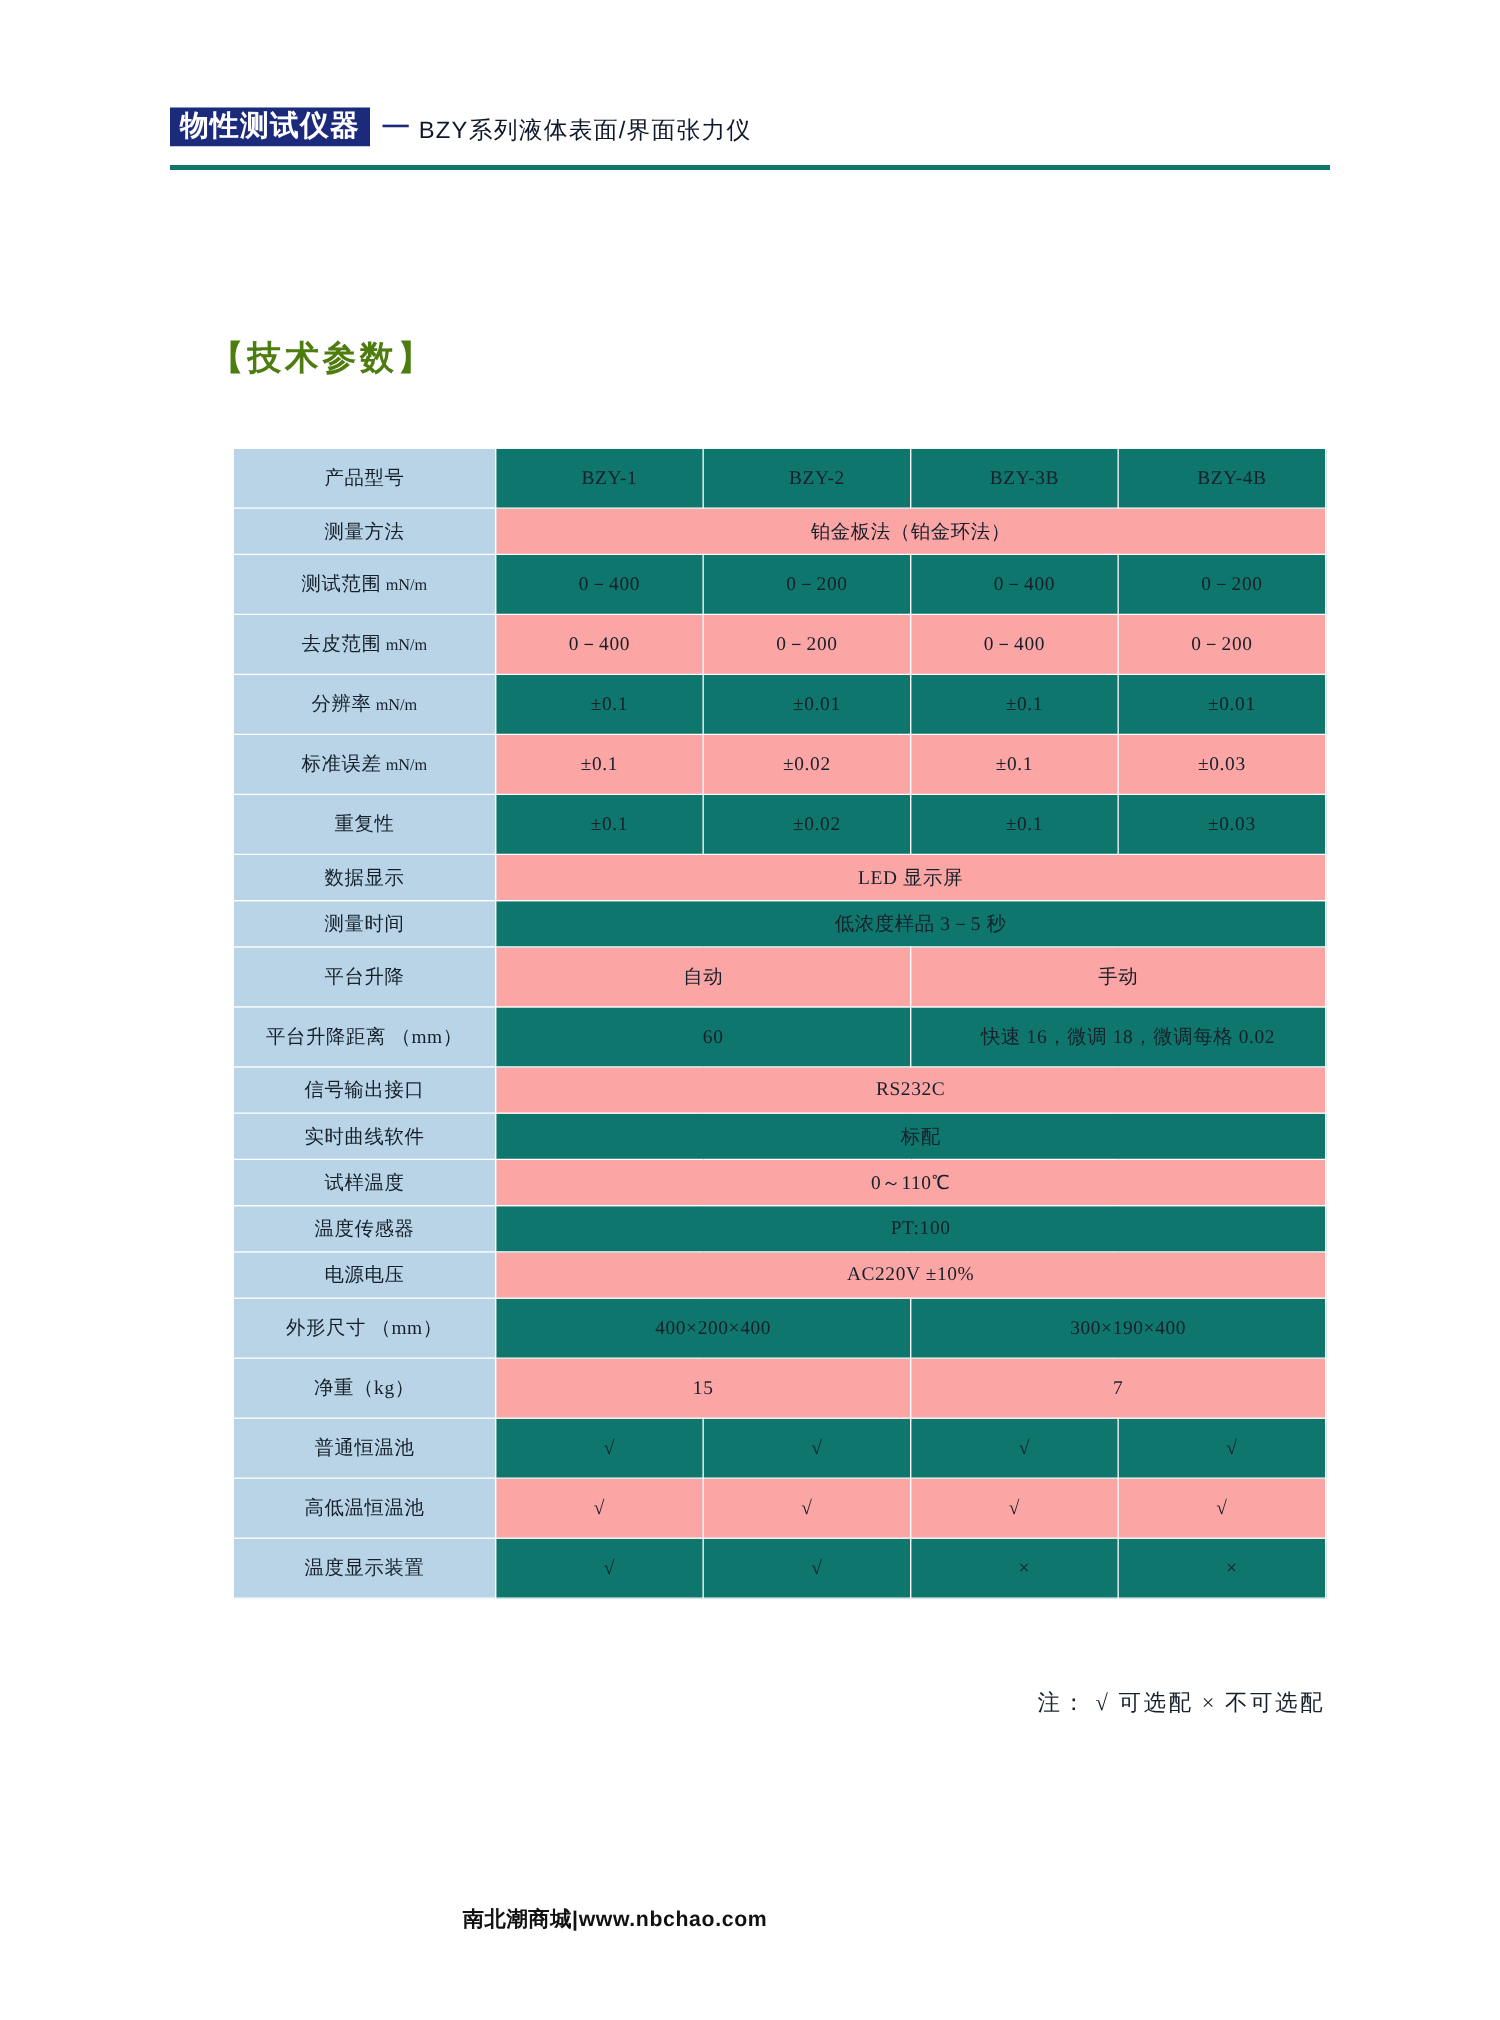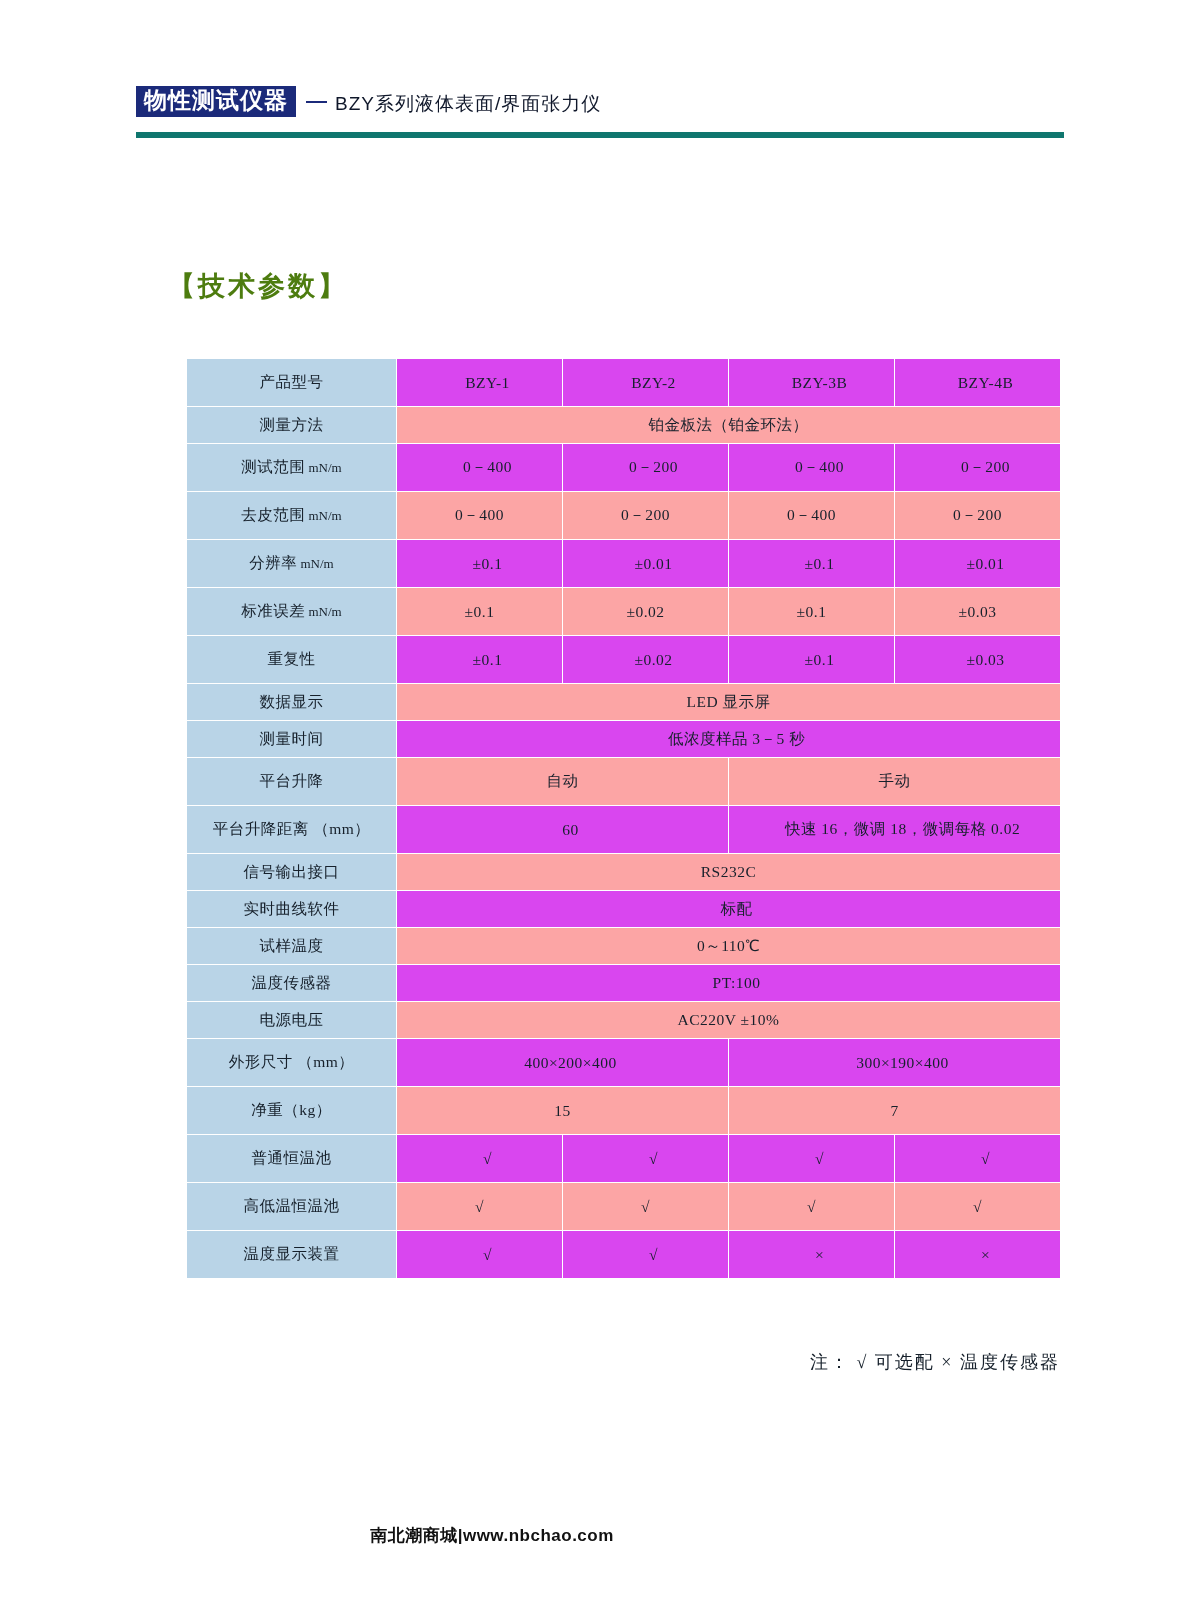--- a/index.html
+++ b/index.html
@@ -16,21 +16,21 @@
     overflow: hidden;
   }
 
   
   .header {
     position: absolute;
     left: 136px;
     top: 86px;
     width: 928px;
     height: 46px;
-    border-bottom: 6px solid #0f766e;
+    border-bottom: 4px solid #0f766e;
     display: flex;
     align-items: flex-start;
   }
   .header-badge {
     background: #1b2a7a;
     color: #ffffff;
     font-family: "Liberation Sans", sans-serif;
     font-weight: bold;
     font-size: 23px;
     letter-spacing: 1px;
@@ -85,21 +85,21 @@
     letter-spacing: 0.5px;
   }
   .col-label { width: 210px; }
   .col-v { width: 166px; }
 
   td.label {
     background: #b9d4e7;
     font-size: 15.5px;
   }
   td.val {
-    background: #d946ef;
+    background: #0f766e;
     padding-left: 16px;
   }
   td.val-alt {
     background: #fca5a5;
   }
 
   tr.h-tall td { height: 47px; }
   tr.h-short td { height: 36px; }
 
   .unit {
@@ -269,15 +269,15 @@
       <tr class="h-tall">
         <td class="label">温度显示装置</td>
         <td class="val mark" colspan="1">√</td>
         <td class="val mark" colspan="1">√</td>
         <td class="val mark" colspan="1">×</td>
         <td class="val mark" colspan="1">×</td>
       </tr>
     </tbody>
 </table>
 
-<div class="footnote">注： √ 可选配 × 温度传感器</div>
+<div class="footnote">注： √ 可选配 × 不可选配</div>
 
 <div class="page-footer">南北潮商城|www.nbchao.com</div>
 
 </body></html>

